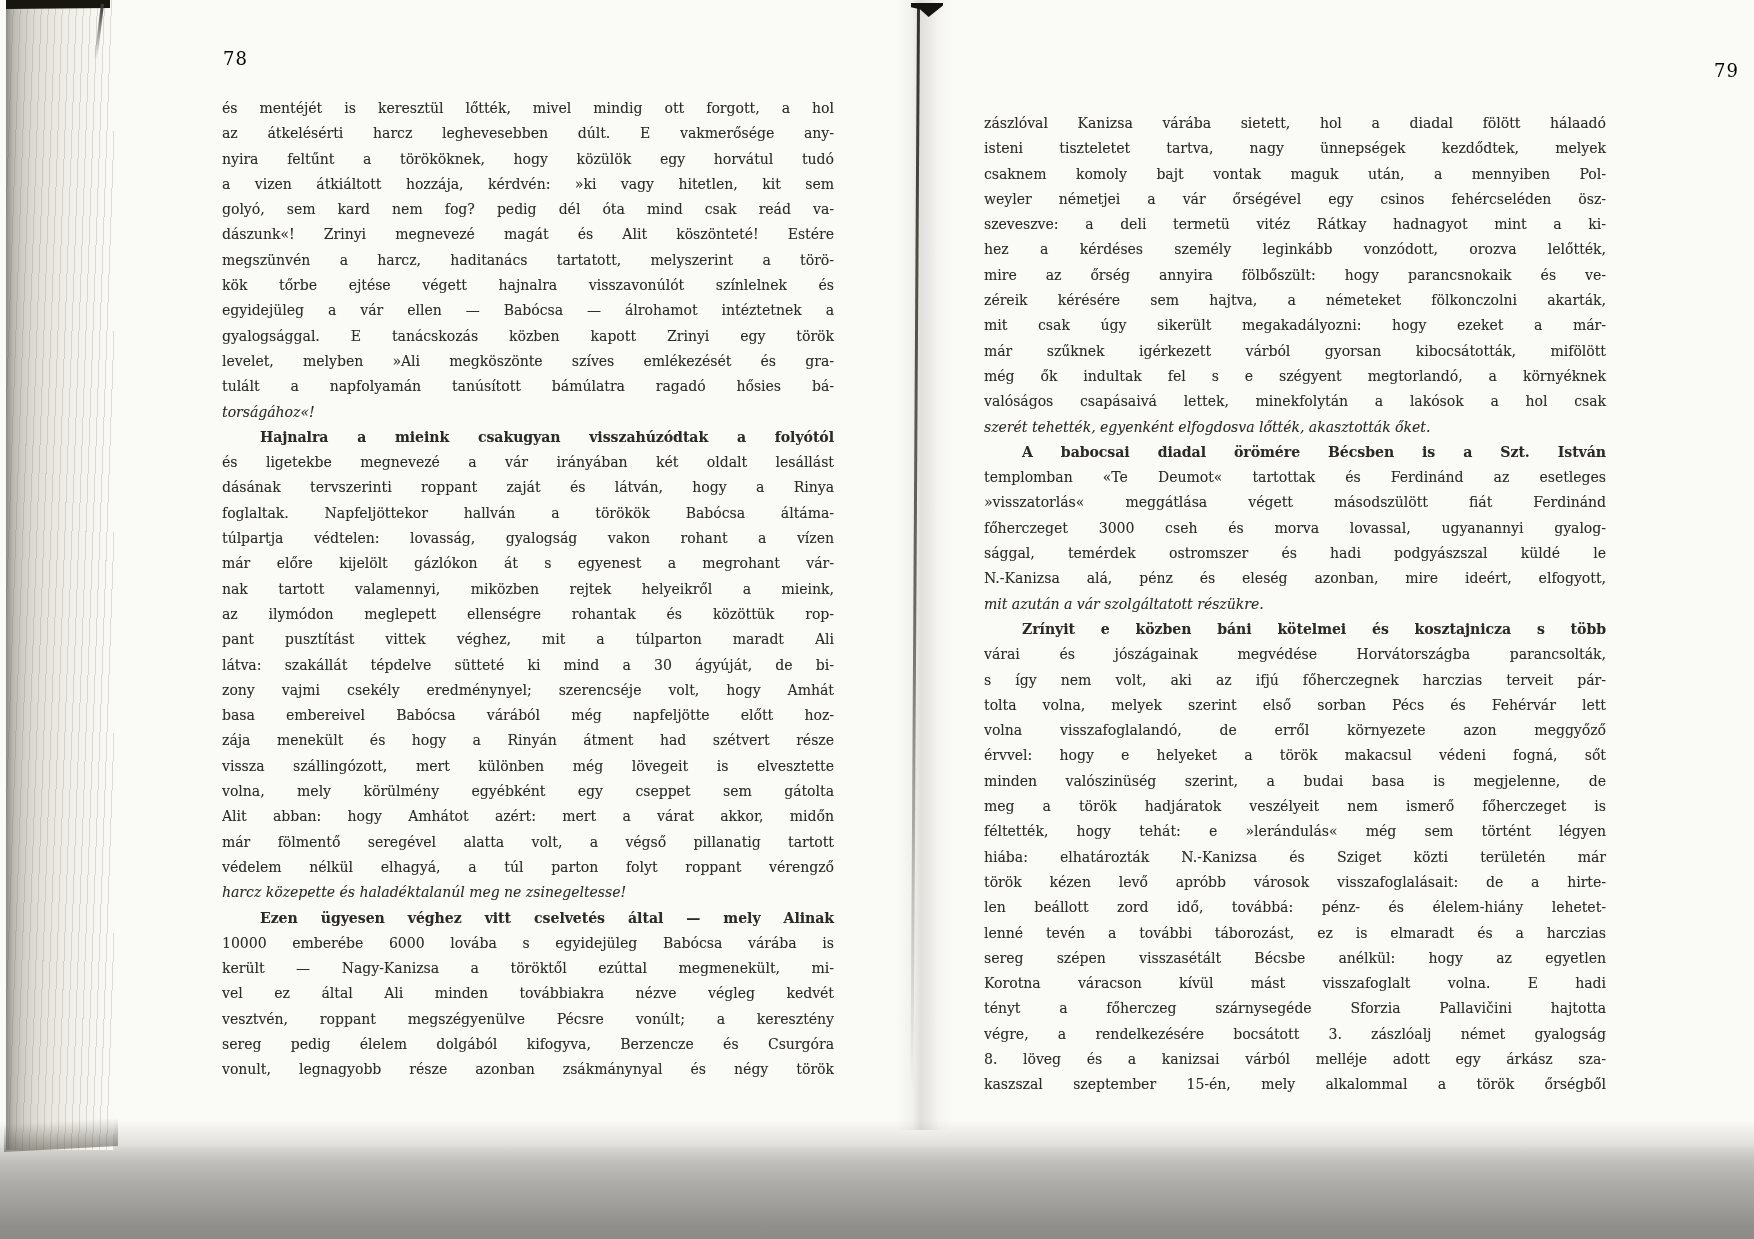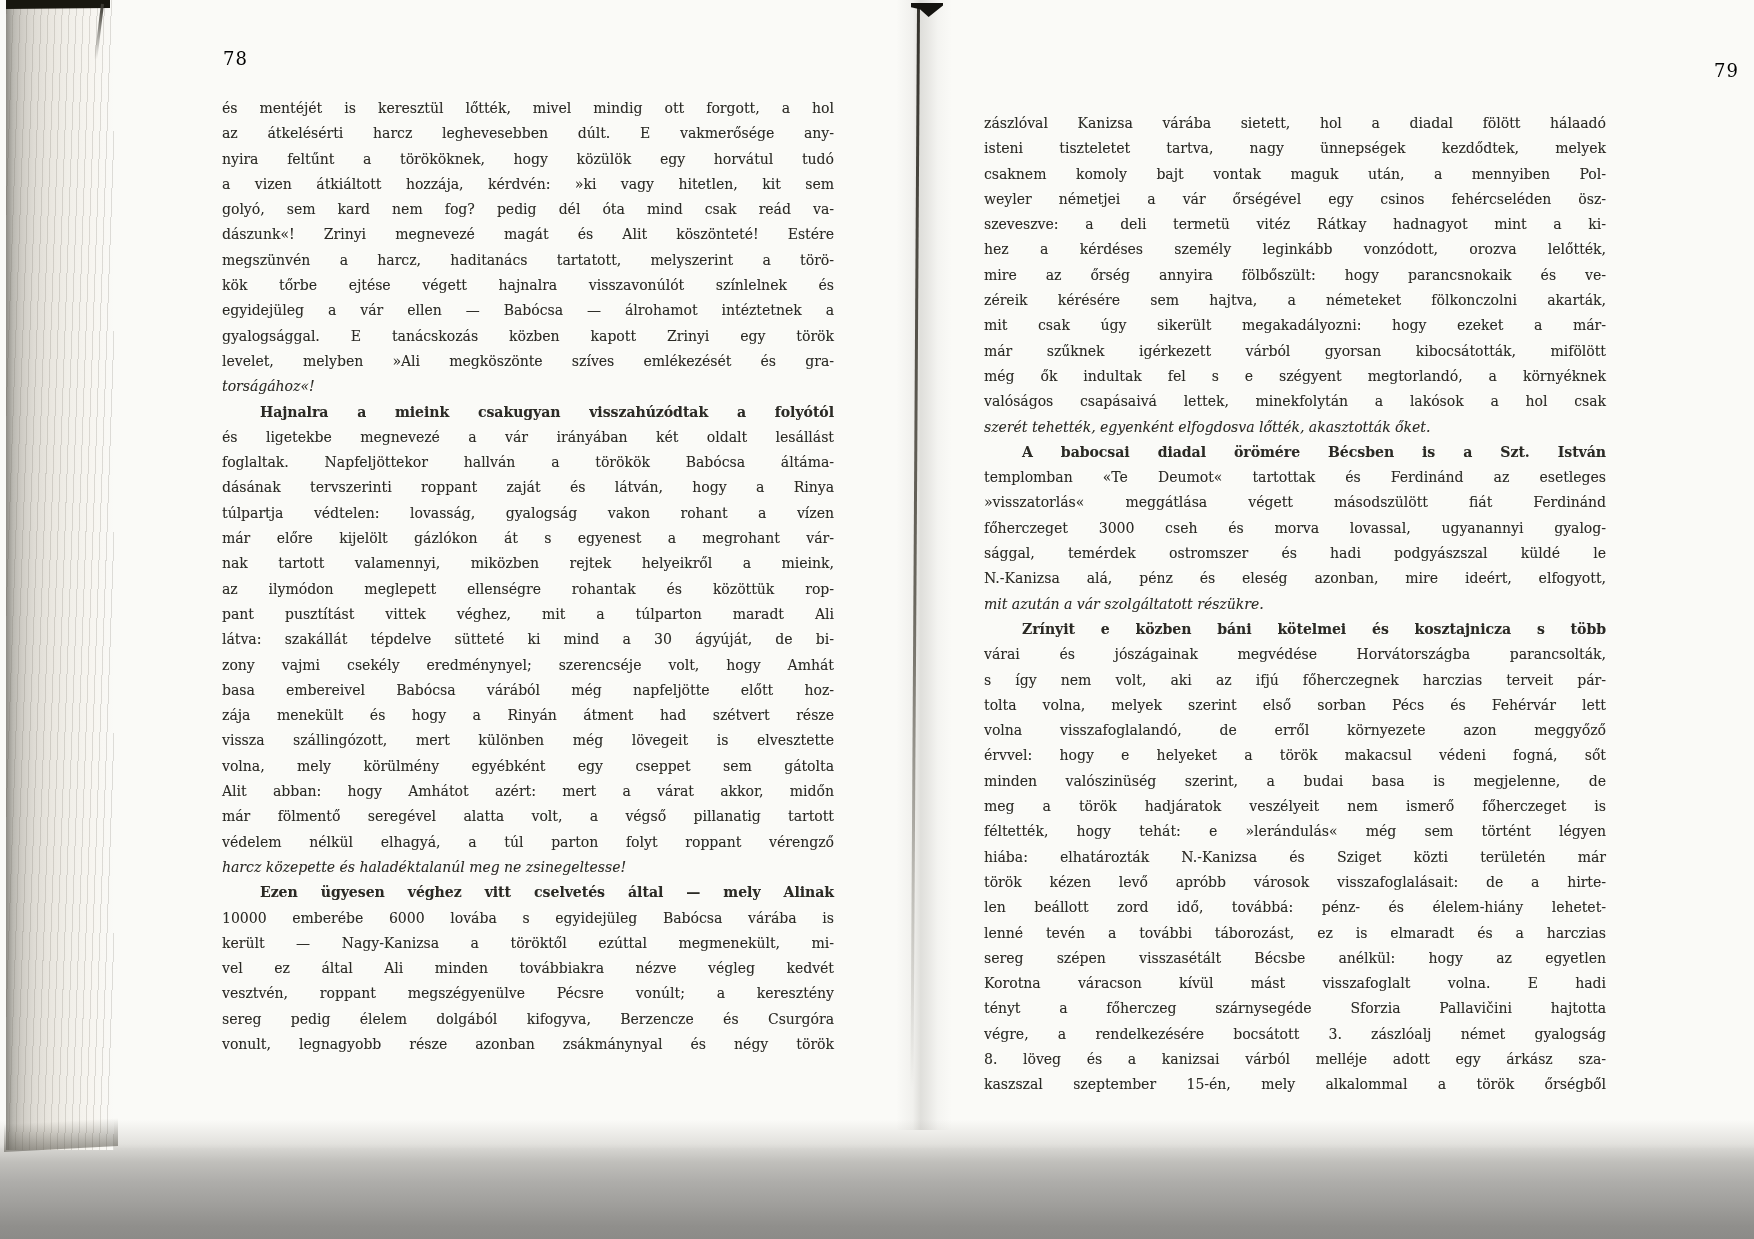--- a/index.html
+++ b/index.html
@@ -107,25 +107,26 @@
       <div class="line">az átkelésérti harcz leghevesebben dúlt. E vakmerősége any-</div>
       <div class="line">nyira feltűnt a törököknek, hogy közülök egy horvátul tudó</div>
       <div class="line">a vizen átkiáltott hozzája, kérdvén: »ki vagy hitetlen, kit sem</div>
       <div class="line">golyó, sem kard nem fog? pedig dél óta mind csak reád va-</div>
       <div class="line">dászunk«! Zrinyi megnevezé magát és Alit köszönteté! Estére</div>
       <div class="line">megszünvén a harcz, haditanács tartatott, melyszerint a törö-</div>
       <div class="line">kök tőrbe ejtése végett hajnalra visszavonúlót színlelnek és</div>
       <div class="line">egyidejüleg a vár ellen — Babócsa — álrohamot intéztetnek a</div>
       <div class="line">gyalogsággal. E tanácskozás közben kapott Zrinyi egy török</div>
       <div class="line">levelet, melyben »Ali megköszönte szíves emlékezését és gra-</div>
+      <div class="line">tulált a napfolyamán tanúsított bámúlatra ragadó hősies bá-</div>
       <div class="line para-end">torságához«!</div>
       <div class="line indent">Hajnalra a mieink csakugyan visszahúzódtak a folyótól</div>
       <div class="line">és ligetekbe megnevezé a vár irányában két oldalt lesállást</div>
+      <div class="line">dásának tervszerinti roppant zaját és látván, hogy a Rinya</div>
       <div class="line">foglaltak. Napfeljöttekor hallván a törökök Babócsa áltáma-</div>
-      <div class="line">dásának tervszerinti roppant zaját és látván, hogy a Rinya</div>
       <div class="line">túlpartja védtelen: lovasság, gyalogság vakon rohant a vízen</div>
       <div class="line">már előre kijelölt gázlókon át s egyenest a megrohant vár-</div>
       <div class="line">nak tartott valamennyi, miközben rejtek helyeikről a mieink,</div>
       <div class="line">az ilymódon meglepett ellenségre rohantak és közöttük rop-</div>
       <div class="line">pant pusztítást vittek véghez, mit a túlparton maradt Ali</div>
       <div class="line">látva: szakállát tépdelve sütteté ki mind a 30 ágyúját, de bi-</div>
       <div class="line">zony vajmi csekély eredménynyel; szerencséje volt, hogy Amhát</div>
       <div class="line">basa embereivel Babócsa várából még napfeljötte előtt hoz-</div>
       <div class="line">zája menekült és hogy a Rinyán átment had szétvert része</div>
       <div class="line">vissza szállingózott, mert különben még lövegeit is elvesztette</div>

